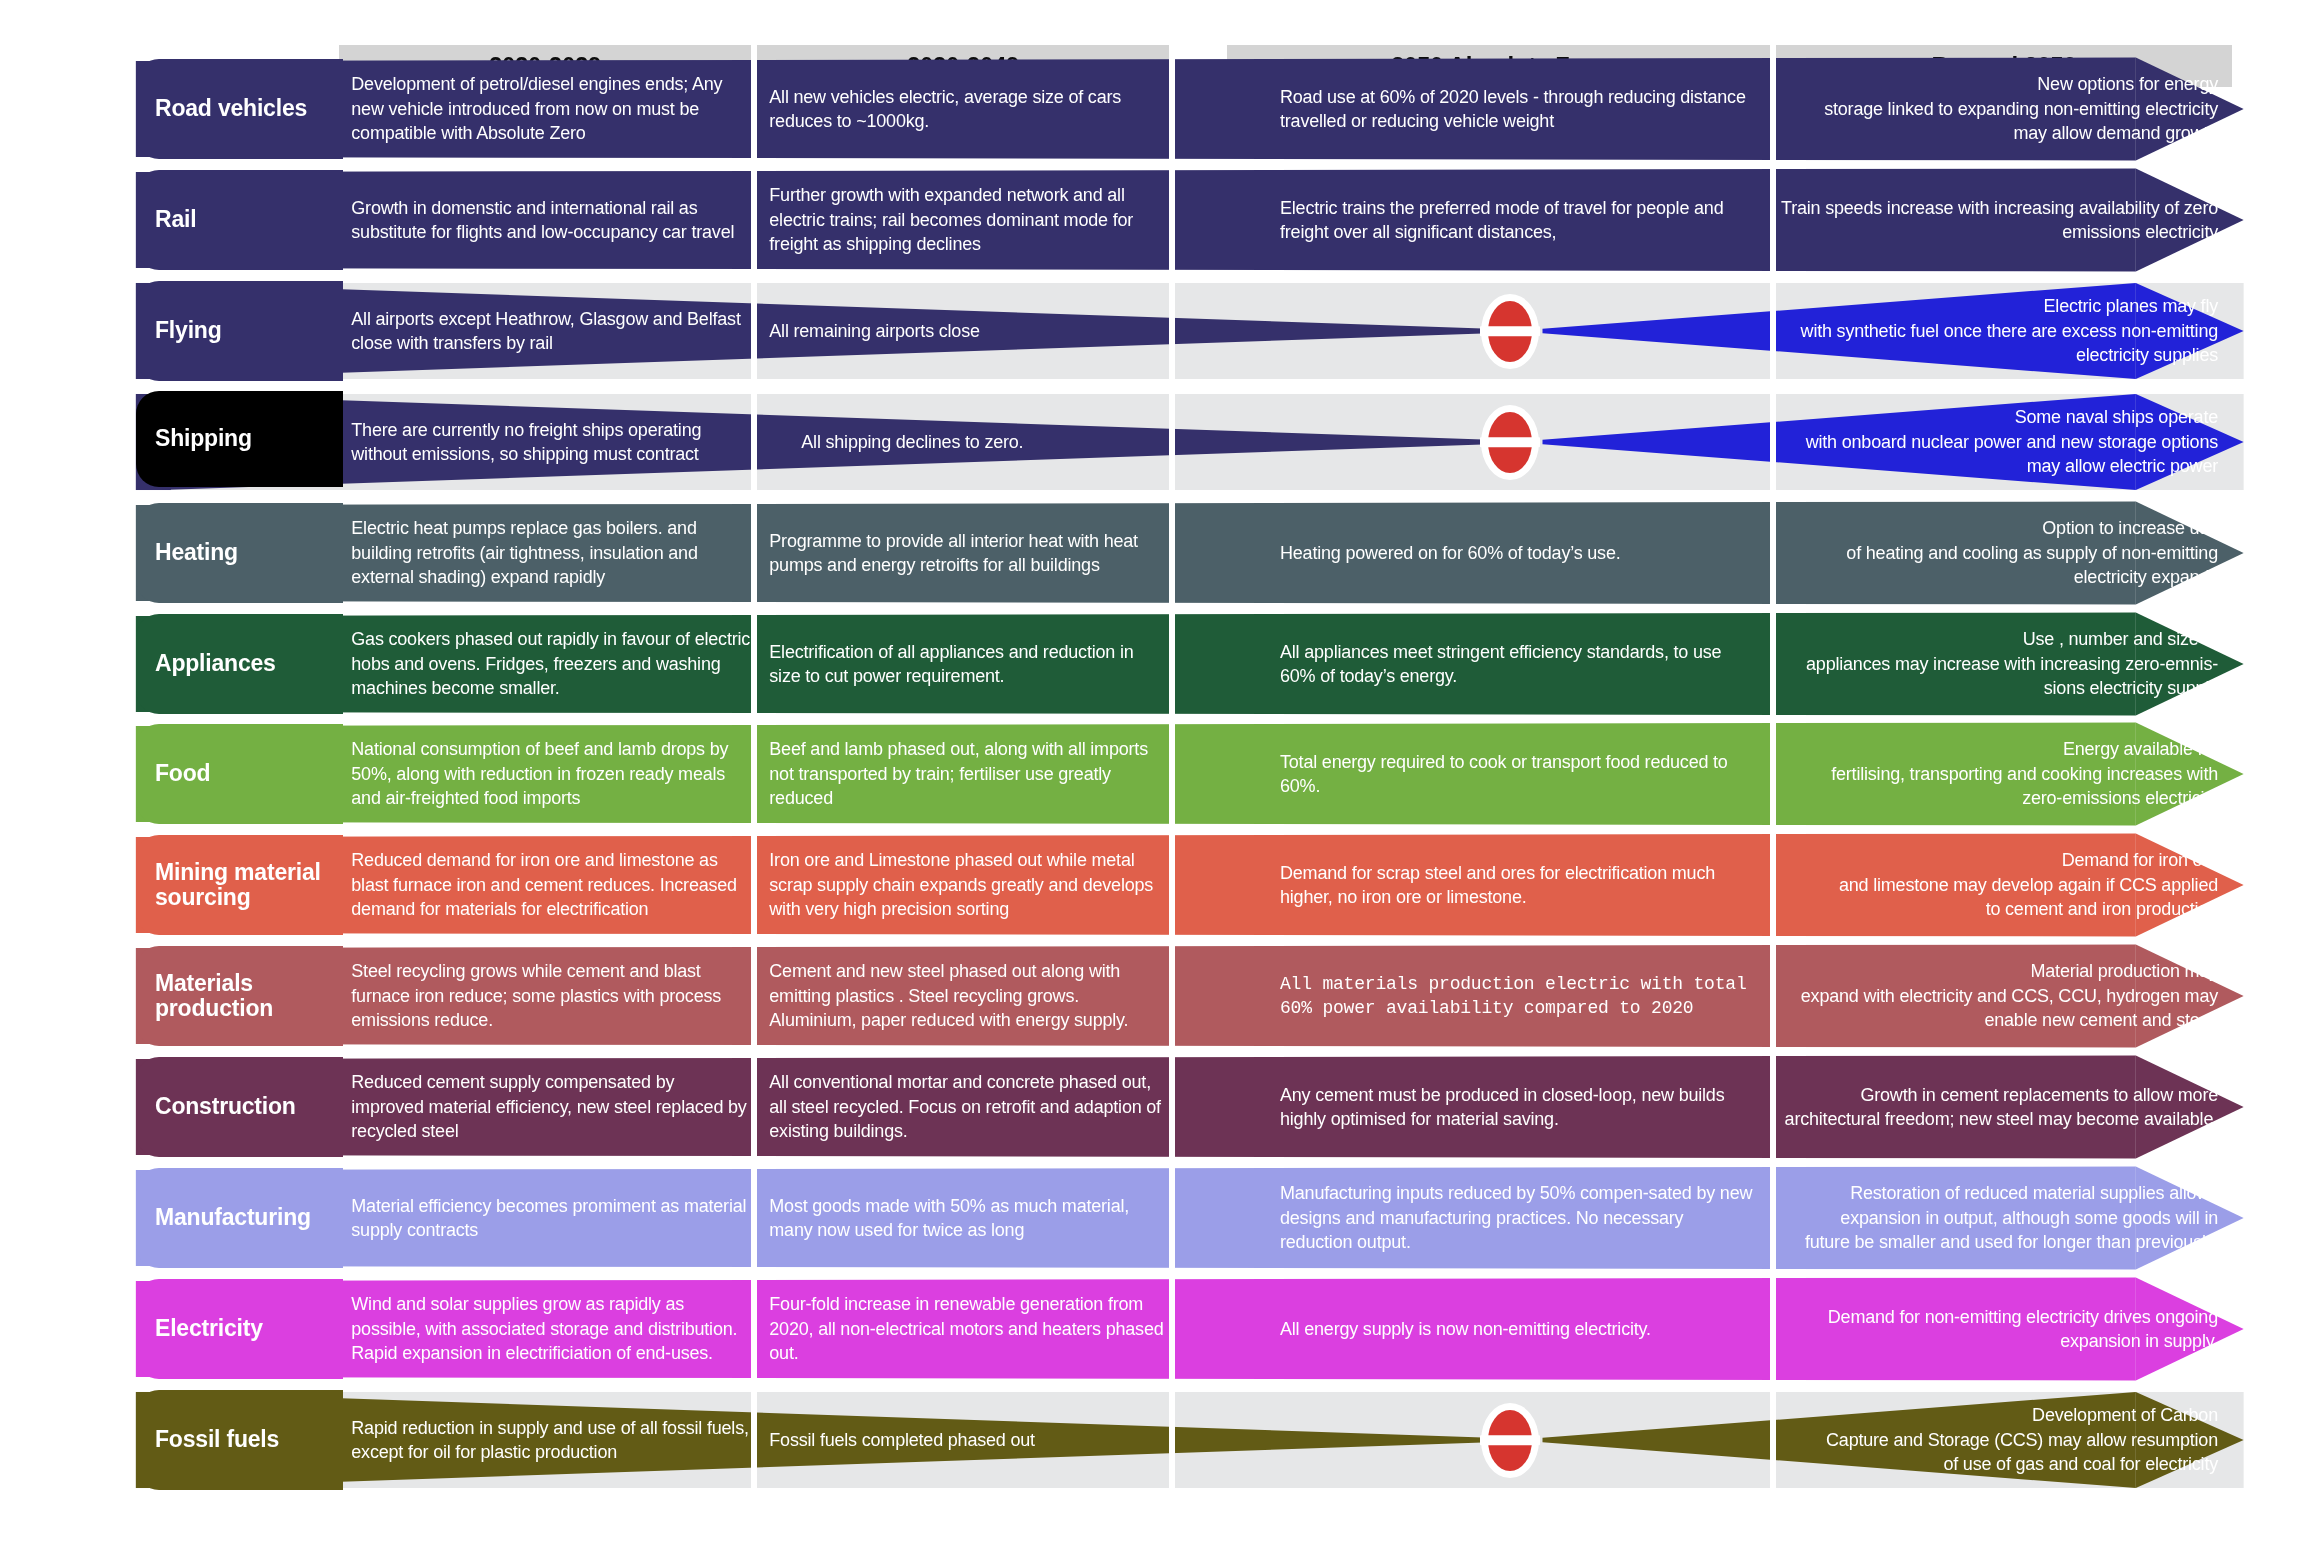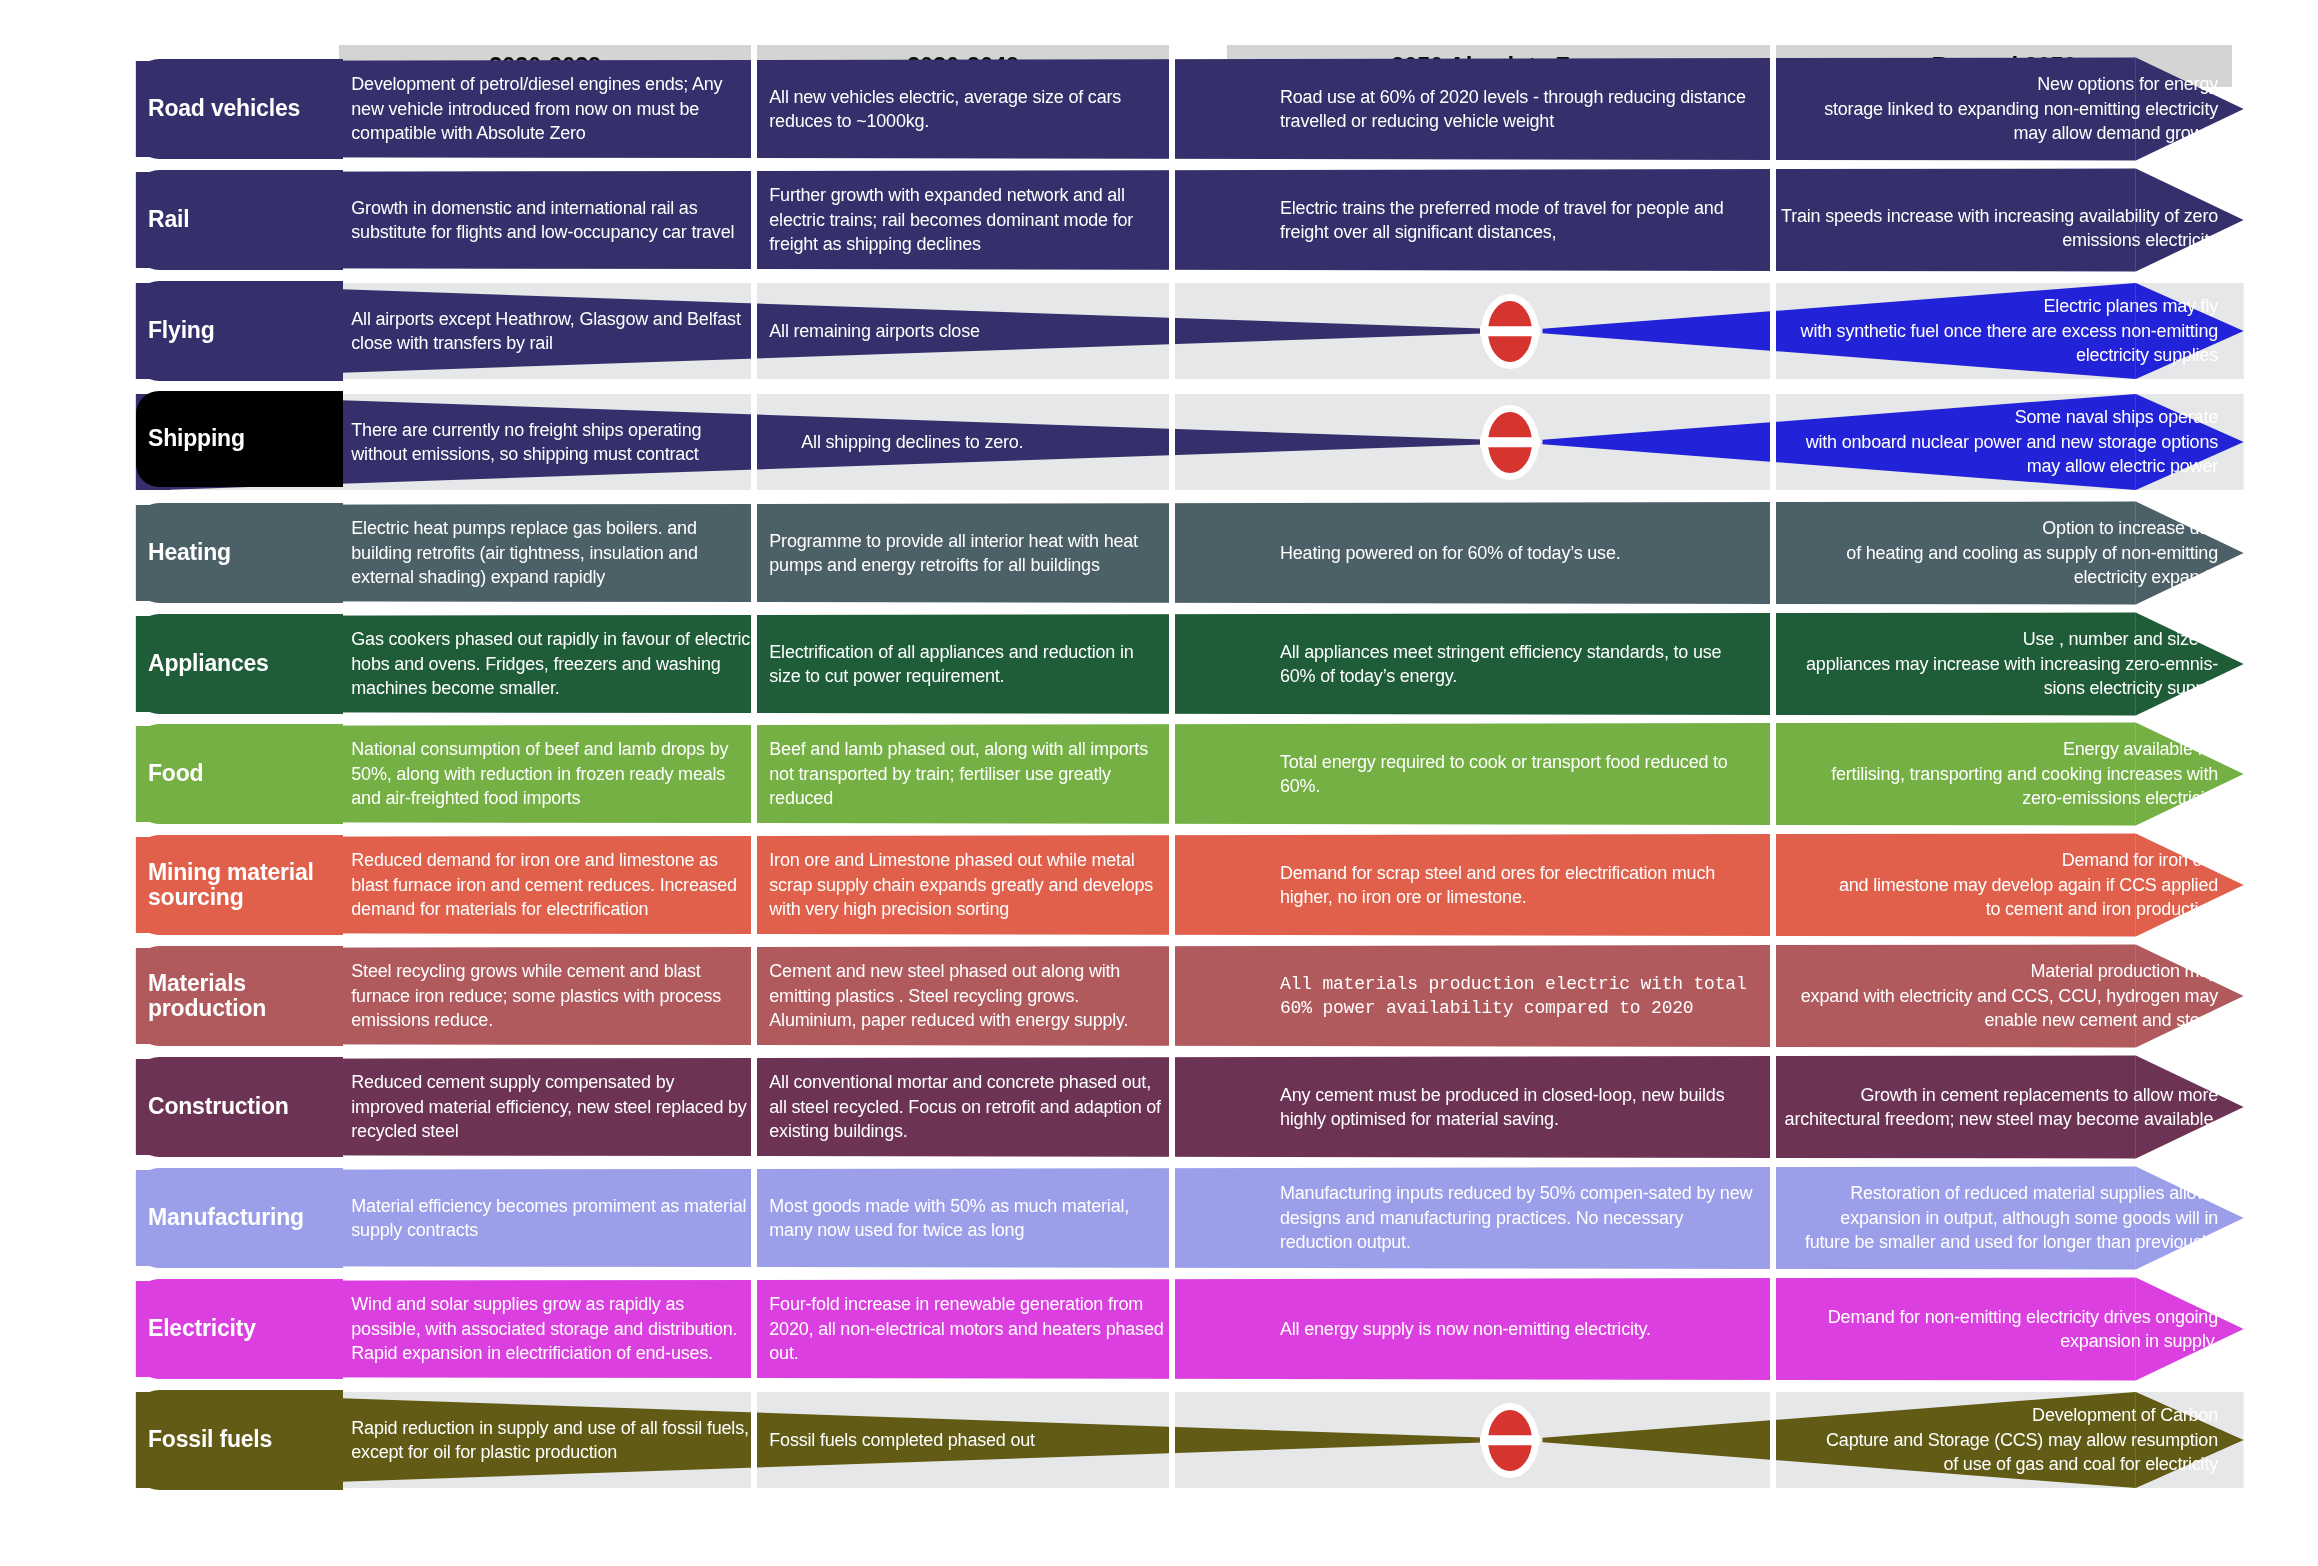--- a/index.html
+++ b/index.html
@@ -29,21 +29,21 @@
   
   .row{position:absolute; left:0; width:2319px;}
   .band{position:absolute; left:0; top:0; width:2319px; height:100%;}
   .band svg{display:block;width:100%;height:100%;}
 
   
   .pill{
     position:absolute;
     display:flex; align-items:center;
     box-sizing:border-box;
-    padding-left:12px;
+    padding-left:19px;
     border-radius:23px 0 0 23px;
     color:#ffffff;
     font-weight:bold;
     font-size:23px;
     line-height:1.12;
     letter-spacing:-0.2px;
     z-index:3;
   }
 
   
@@ -125,21 +125,21 @@
         <div class="band">
           <svg viewBox="0 0 2646 126" preserveAspectRatio="none">
             <polygon points="155,8 2437,4 2437,122 155,118" fill="#35306b"></polygon>
             <polygon points="2437,4 2560,63 2437,122" fill="#35306b"></polygon>
           </svg>
         </div>
         <div class="pill" style="left: 136px; width: 207px; top: 5.3px; height: 100px; background: rgb(53, 48, 107);">Rail</div>
         <div class="cell c1" style="left: 339px; width: 412px; top: 0px; height: 110px;">Growth in domenstic and international rail as substitute for flights and low-occupancy car travel</div>
         <div class="cell c2" style="left: 757px; width: 412px; top: 0px; height: 110px;">Further growth with expanded network and all electric trains; rail becomes dominant mode for freight as shipping declines</div>
         <div class="cell c3" style="left: 1227px; width: 543px; top: 0px; height: 110px;">Electric trains the preferred mode of travel for people and freight over all significant distances,</div>
-        <div class="cell c4" style="left: 1776px; width: 456px; top: 8px; height: 110px;">Train speeds increase with increasing availability of zero
+        <div class="cell c4" style="left: 1776px; width: 456px; top: 0px; height: 110px;">Train speeds increase with increasing availability of zero
 emissions electricity</div>
         <div class="sep" style="left: 751px; top: 0px; height: 110px;"></div>
         <div class="sep" style="left: 1169px; top: 0px; height: 110px;"></div>
         <div class="sep" style="left: 1770px; top: 0px; height: 110px;"></div>
       </div>
       <div class="row" style="top: 276px; height: 110px;">
         <div class="band">
           <svg viewBox="0 0 2646 126" preserveAspectRatio="none">
             <rect x="155" y="8" width="2405" height="110" fill="#e6e7e8"></rect>
             <rect x="155" y="8" width="40" height="110" fill="#35306b"></rect>

